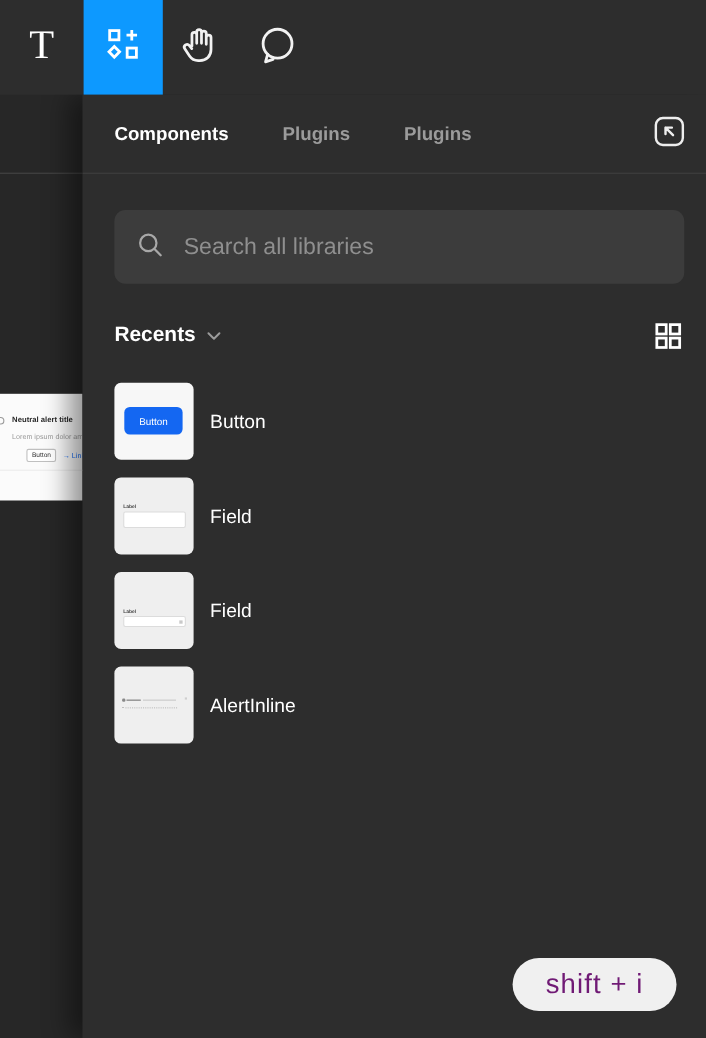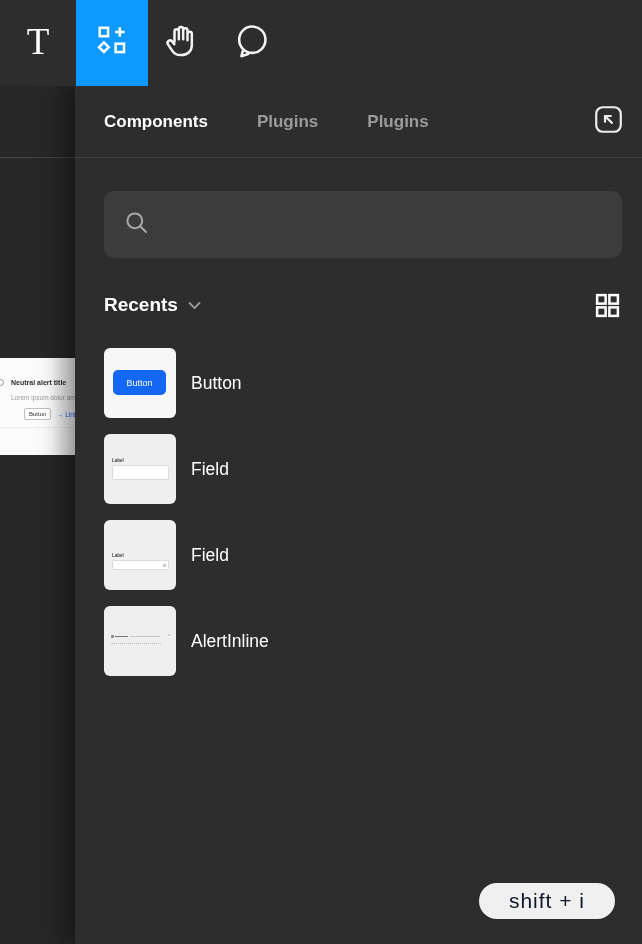--- a/index.html
+++ b/index.html
@@ -86,21 +86,21 @@
   .gr-dot { position:absolute; left:11px; bottom:1.5px; width:2.5px; height:2.5px; border-radius:50%; background:#1467f2; }
   
   .thumb-radio { background:#f2f2f2; }
   .rd-group-label { position:absolute; left:8px; top:25px; font-size:4.5px; font-weight:700; color:#333; line-height:1; }
   .rd-row1 { top:33px; } .rd-row2 { top:42px; }
   .rd-radio-on { position:absolute; left:8px; width:5px; height:5px; border-radius:50%; background:#1467f2; }
   .rd-radio-off { position:absolute; left:8px; width:5px; height:5px; border-radius:50%; border:1px solid #a8a8a8; background:#fff; }
   .rd-chip { position:absolute; left:16px; width:14px; height:4.5px; background:#dcdcdc; border-radius:1px; margin-top:0.3px; }
 
   
-  .shortcut-pill { position:absolute; right:27px; bottom:25px; height:36px; padding:0 30px; background:#f0f0f0; border-radius:25px; display:flex; align-items:center; font-size:21px; font-weight:500; color:#0f172a; letter-spacing:1px; }
+  .shortcut-pill { position:absolute; right:27px; bottom:25px; height:48px; padding:0 30px; background:#f0f0f0; border-radius:25px; display:flex; align-items:center; font-size:25px; font-weight:500; color:#701a75; letter-spacing:1px; }
 </style>
 </head>
 <body>
 
 <div class="screen">
 
   <div class="toolbar">
     <div class="tool tool-text">
       <span class="t-glyph">T</span>
     </div>
@@ -161,20 +161,21 @@
       </div>
     </div>
 
     <div class="search-bar">
       <span>
         <svg width="27" height="27" viewBox="0 0 24 24" fill="none" stroke="#a8a8a8" stroke-width="1.8" stroke-linecap="round">
           <circle cx="10.5" cy="10.5" r="6.6"></circle>
           <path d="M15.5 15.5 L20.5 20.5"></path>
         </svg>
       </span>
+      <input type="text" value="" placeholder="Search all libraries" style="">
     </div>
 
     <div class="section-row">
       <span class="section-title">Recents</span>
       <span class="section-chevron">
         <svg width="13" height="9" viewBox="0 0 13 9" fill="none" stroke="#9a9a9a" stroke-width="1.8" stroke-linecap="round" stroke-linejoin="round">
           <polyline points="1.5,2 6.5,7 11.5,2"></polyline>
         </svg>
       </span>
       <span class="section-spacer"></span>

